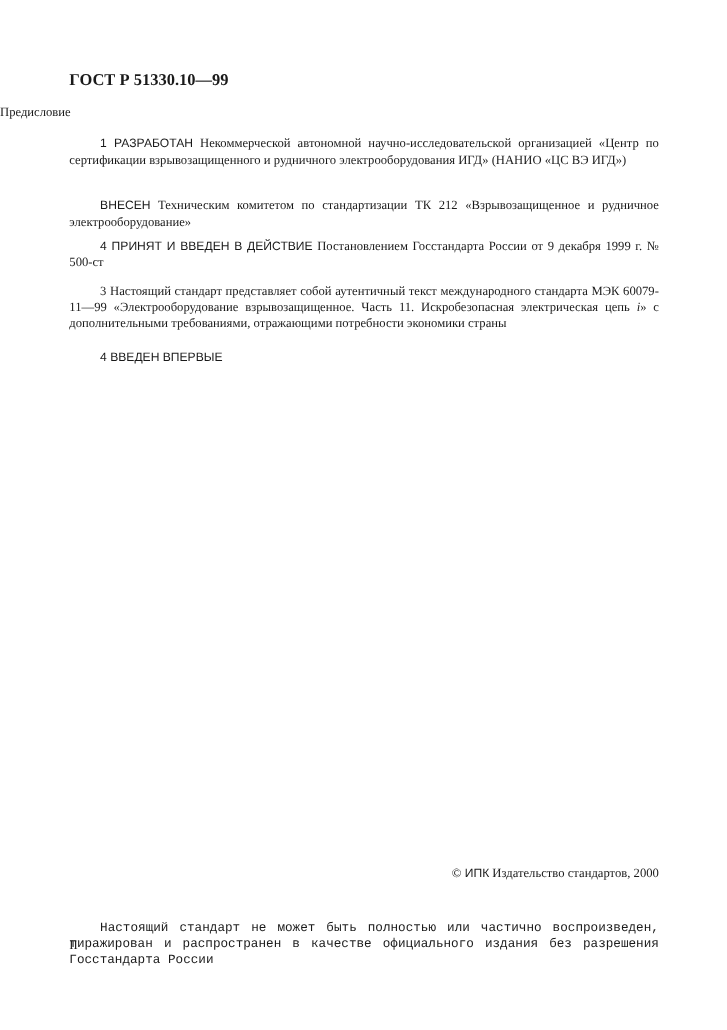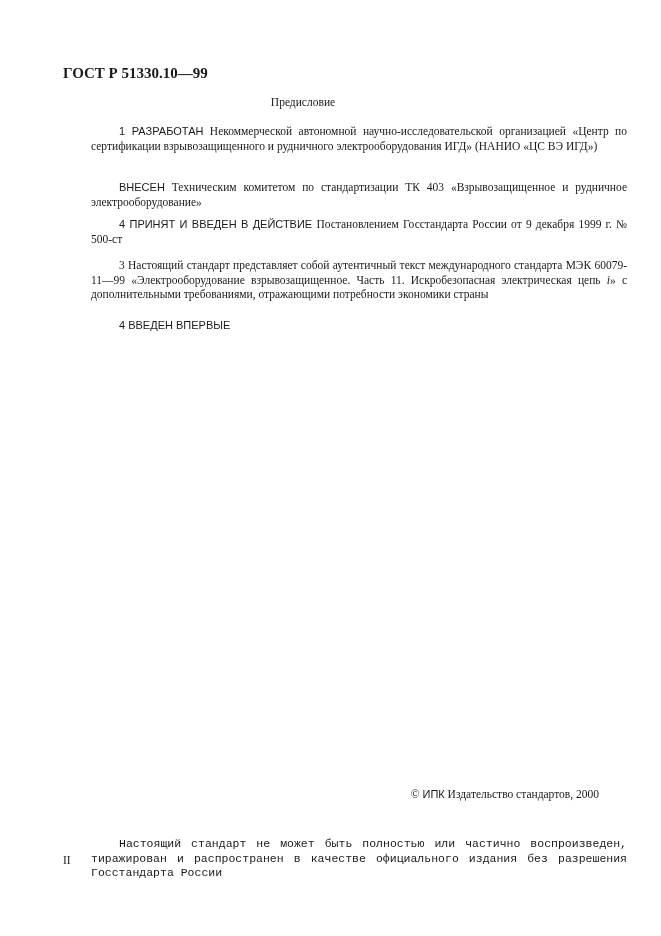--- a/index.html
+++ b/index.html
@@ -3,22 +3,22 @@
   <meta charset="utf-8">
   <style>
     html, body { margin: 0; padding: 0; background: #ffffff; }
     body {
       width: 661px; height: 936px; position: relative; overflow: hidden;
       font-family: "Liberation Serif", "DejaVu Serif", serif;
       color: #1a1a1a; font-size: 11.5px; line-height: 14.5px;
     }
     .abs { position: absolute; }
     .std-code { left: 63px; top: 66px; font-weight: bold; font-size: 15px; }
-    .title { left: 0; width: 606px; top: 95px; text-align: center; font-size: 11.5px; }
-    .para { left: 63px; width: 536px; text-align: justify; margin-left: 28px; }
+    .title { left: 0; width: 606px; top: 95px; font-size: 11.5px; }
+    .para { left: 63px; width: 536px; text-align: justify; }
     .indent { text-indent: 28px; }
     .p1 { top: 124px; }
     .p2 { top: 180px; }
     .p3 { top: 217px; }
     .p4 { top: 258px; }
     .p5 { top: 318px; }
     .sans { font-family: "Liberation Sans", "DejaVu Sans", sans-serif; font-size: 11px; }
     .copyright { right: 62px; top: 787px; text-align: right; }
     .copyright .pub { font-family: "Liberation Sans", "DejaVu Sans", sans-serif; font-size: 11px; }
     .notice { top: 837px; font-family: Liberation Mono, monospace; }
@@ -26,21 +26,21 @@
   </style>
 </head>
 <body>
 
 <div class="abs std-code">ГОСТ Р 51330.10—99</div>
 
 <div class="abs title">Предисловие</div>
 
 <div class="abs para indent p1"><span class="sans">1 РАЗРАБОТАН</span><span> Некоммерческой автономной научно-исследовательской организацией «Центр по сертификации взрывозащищенного и рудничного электрооборудования ИГД» (НАНИО «ЦС ВЭ ИГД»)</span></div>
 
-<div class="abs para indent p2"><span class="sans">ВНЕСЕН</span><span> Техническим комитетом по стандартизации ТК 403 «Взрывозащищенное и рудничное электрооборудование»</span></div>
+<div class="abs para indent p2"><span class="sans">ВНЕСЕН</span><span> Техническим комитетом по стандартизации ТК 212 «Взрывозащищенное и рудничное электрооборудование»</span></div>
 
 <div class="abs para indent p3"><span class="sans">4 ПРИНЯТ И ВВЕДЕН В ДЕЙСТВИЕ</span><span> Постановлением Госстандарта России от 9 декабря 1999 г. № 500-ст</span></div>
 
 <div class="abs para indent p4"><span>3 Настоящий стандарт представляет собой аутентичный текст международного стандарта МЭК 60079-11—99 «Электрооборудование взрывозащищенное. Часть 11. Искробезопасная электрическая цепь </span><i>i</i><span>» с дополнительными требованиями, отражающими потребности экономики страны</span></div>
 
 <div class="abs para indent p5"><span class="sans">4 ВВЕДЕН ВПЕРВЫЕ</span></div>
 
 <div class="abs copyright"><span>©</span><span class="pub"> ИПК</span><span> Издательство стандартов, 2000</span></div>
 
 <div class="abs para indent notice">Настоящий стандарт не может быть полностью или частично воспроизведен, тиражирован и распространен в качестве официального издания без разрешения Госстандарта России</div>

